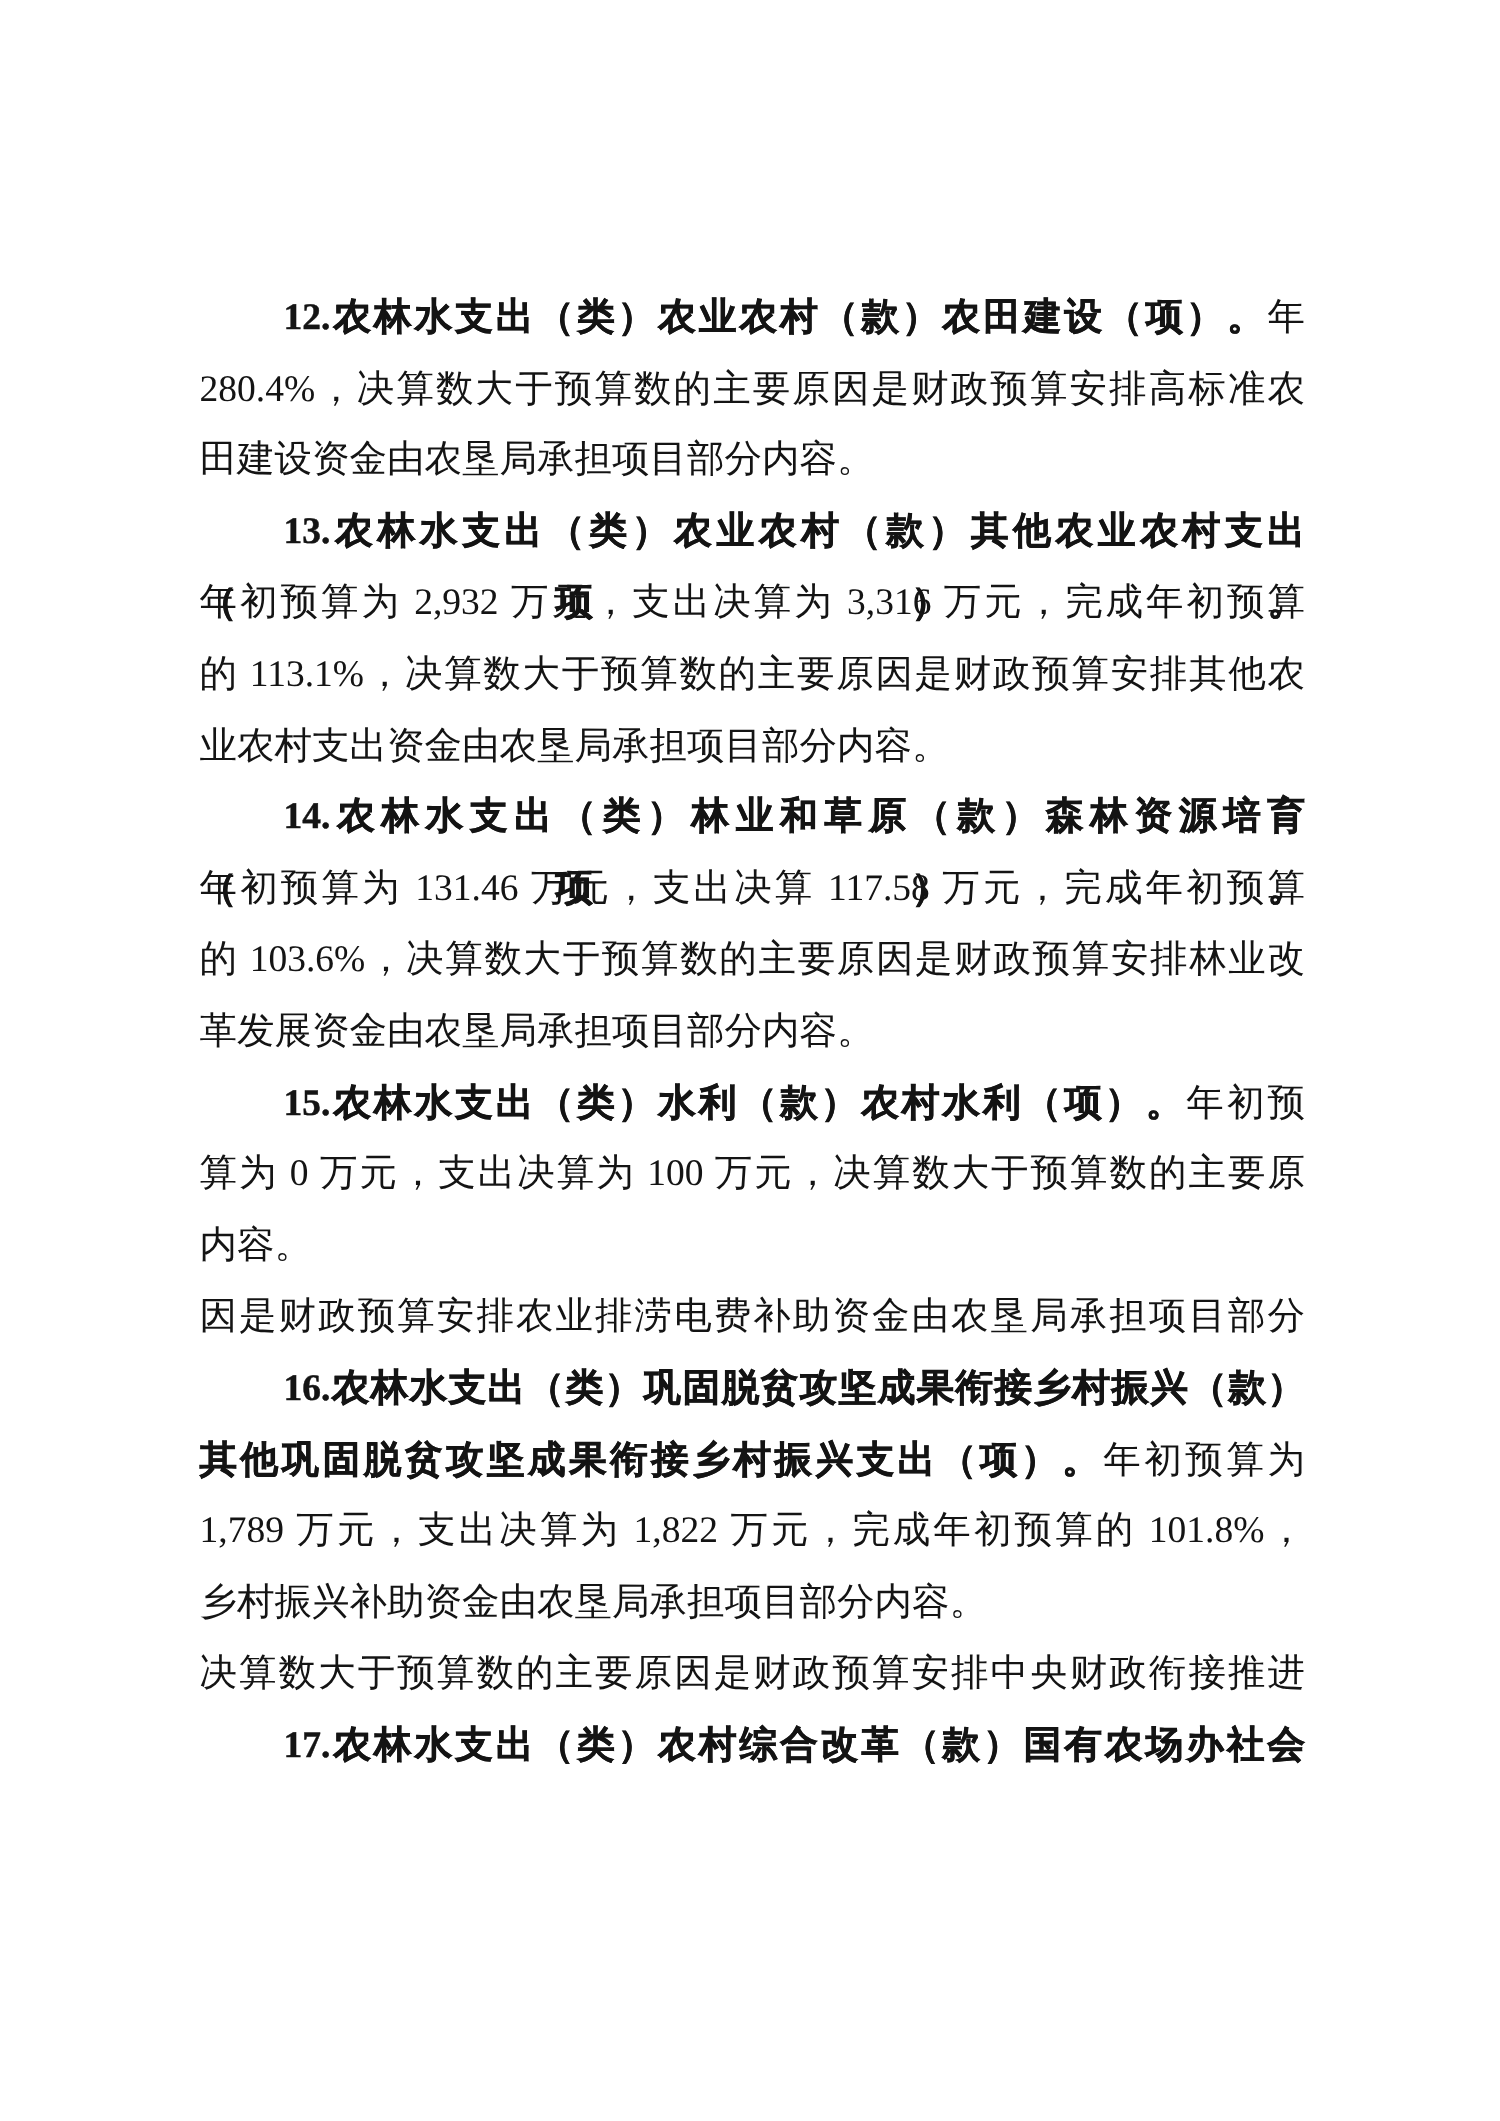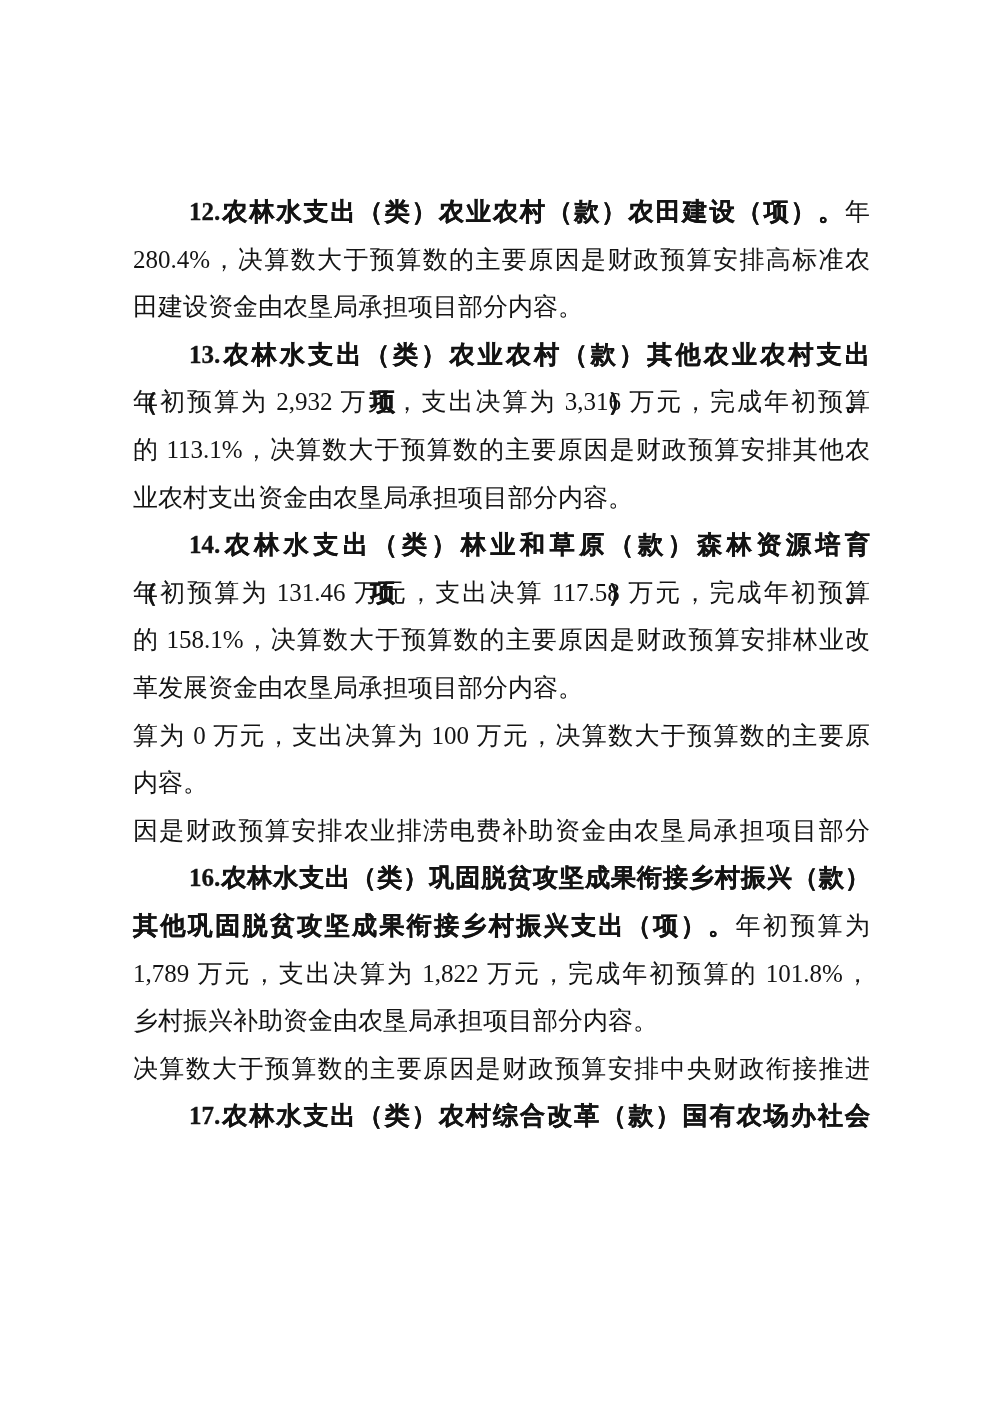--- a/index.html
+++ b/index.html
@@ -68,24 +68,25 @@
       </div>
       <div class="paragraph">
         <div class="line j ind"><span class="seg-bold">13.农林水支出（类）农业农村（款）其他农业农村支出（项）。</span></div>
         <div class="line j"><span class="seg-reg">年初预算为 2,932 万元，支出决算为 3,316 万元，完成年初预算</span></div>
         <div class="line j"><span class="seg-reg">的 113.1%，决算数大于预算数的主要原因是财政预算安排其他农</span></div>
         <div class="line"><span class="seg-reg">业农村支出资金由农垦局承担项目部分内容。</span></div>
       </div>
       <div class="paragraph">
         <div class="line j ind"><span class="seg-bold">14.农林水支出（类）林业和草原（款）森林资源培育（项）。</span></div>
         <div class="line j"><span class="seg-reg">年初预算为 131.46 万元，支出决算 117.58 万元，完成年初预算</span></div>
-        <div class="line j"><span class="seg-reg">的 158.1%，决算数大于预算数的主要原因是财政预算安排林业改</span></div>
+        <div class="line j"><span class="seg-reg">的 103.6%，决算数大于预算数的主要原因是财政预算安排林业改</span></div>
         <div class="line"><span class="seg-reg">革发展资金由农垦局承担项目部分内容。</span></div>
       </div>
       <div class="paragraph">
+        <div class="line j ind"><span class="seg-bold">15.农林水支出（类）水利（款）农村水利（项）。</span><span class="seg-reg">年初预</span></div>
         <div class="line j"><span class="seg-reg">算为 0 万元，支出决算为 100 万元，决算数大于预算数的主要原</span></div>
         <div class="line"><span class="seg-reg">内容。</span></div>
         <div class="line j"><span class="seg-reg">因是财政预算安排农业排涝电费补助资金由农垦局承担项目部分</span></div>
       </div>
       <div class="paragraph">
         <div class="line j ind"><span class="seg-bold">16.农林水支出（类）巩固脱贫攻坚成果衔接乡村振兴（款）</span></div>
         <div class="line j"><span class="seg-bold">其他巩固脱贫攻坚成果衔接乡村振兴支出（项）。</span><span class="seg-reg">年初预算为</span></div>
         <div class="line j"><span class="seg-reg">1,789 万元，支出决算为 1,822 万元，完成年初预算的 101.8%，</span></div>
         <div class="line"><span class="seg-reg">乡村振兴补助资金由农垦局承担项目部分内容。</span></div>
         <div class="line j"><span class="seg-reg">决算数大于预算数的主要原因是财政预算安排中央财政衔接推进</span></div>

